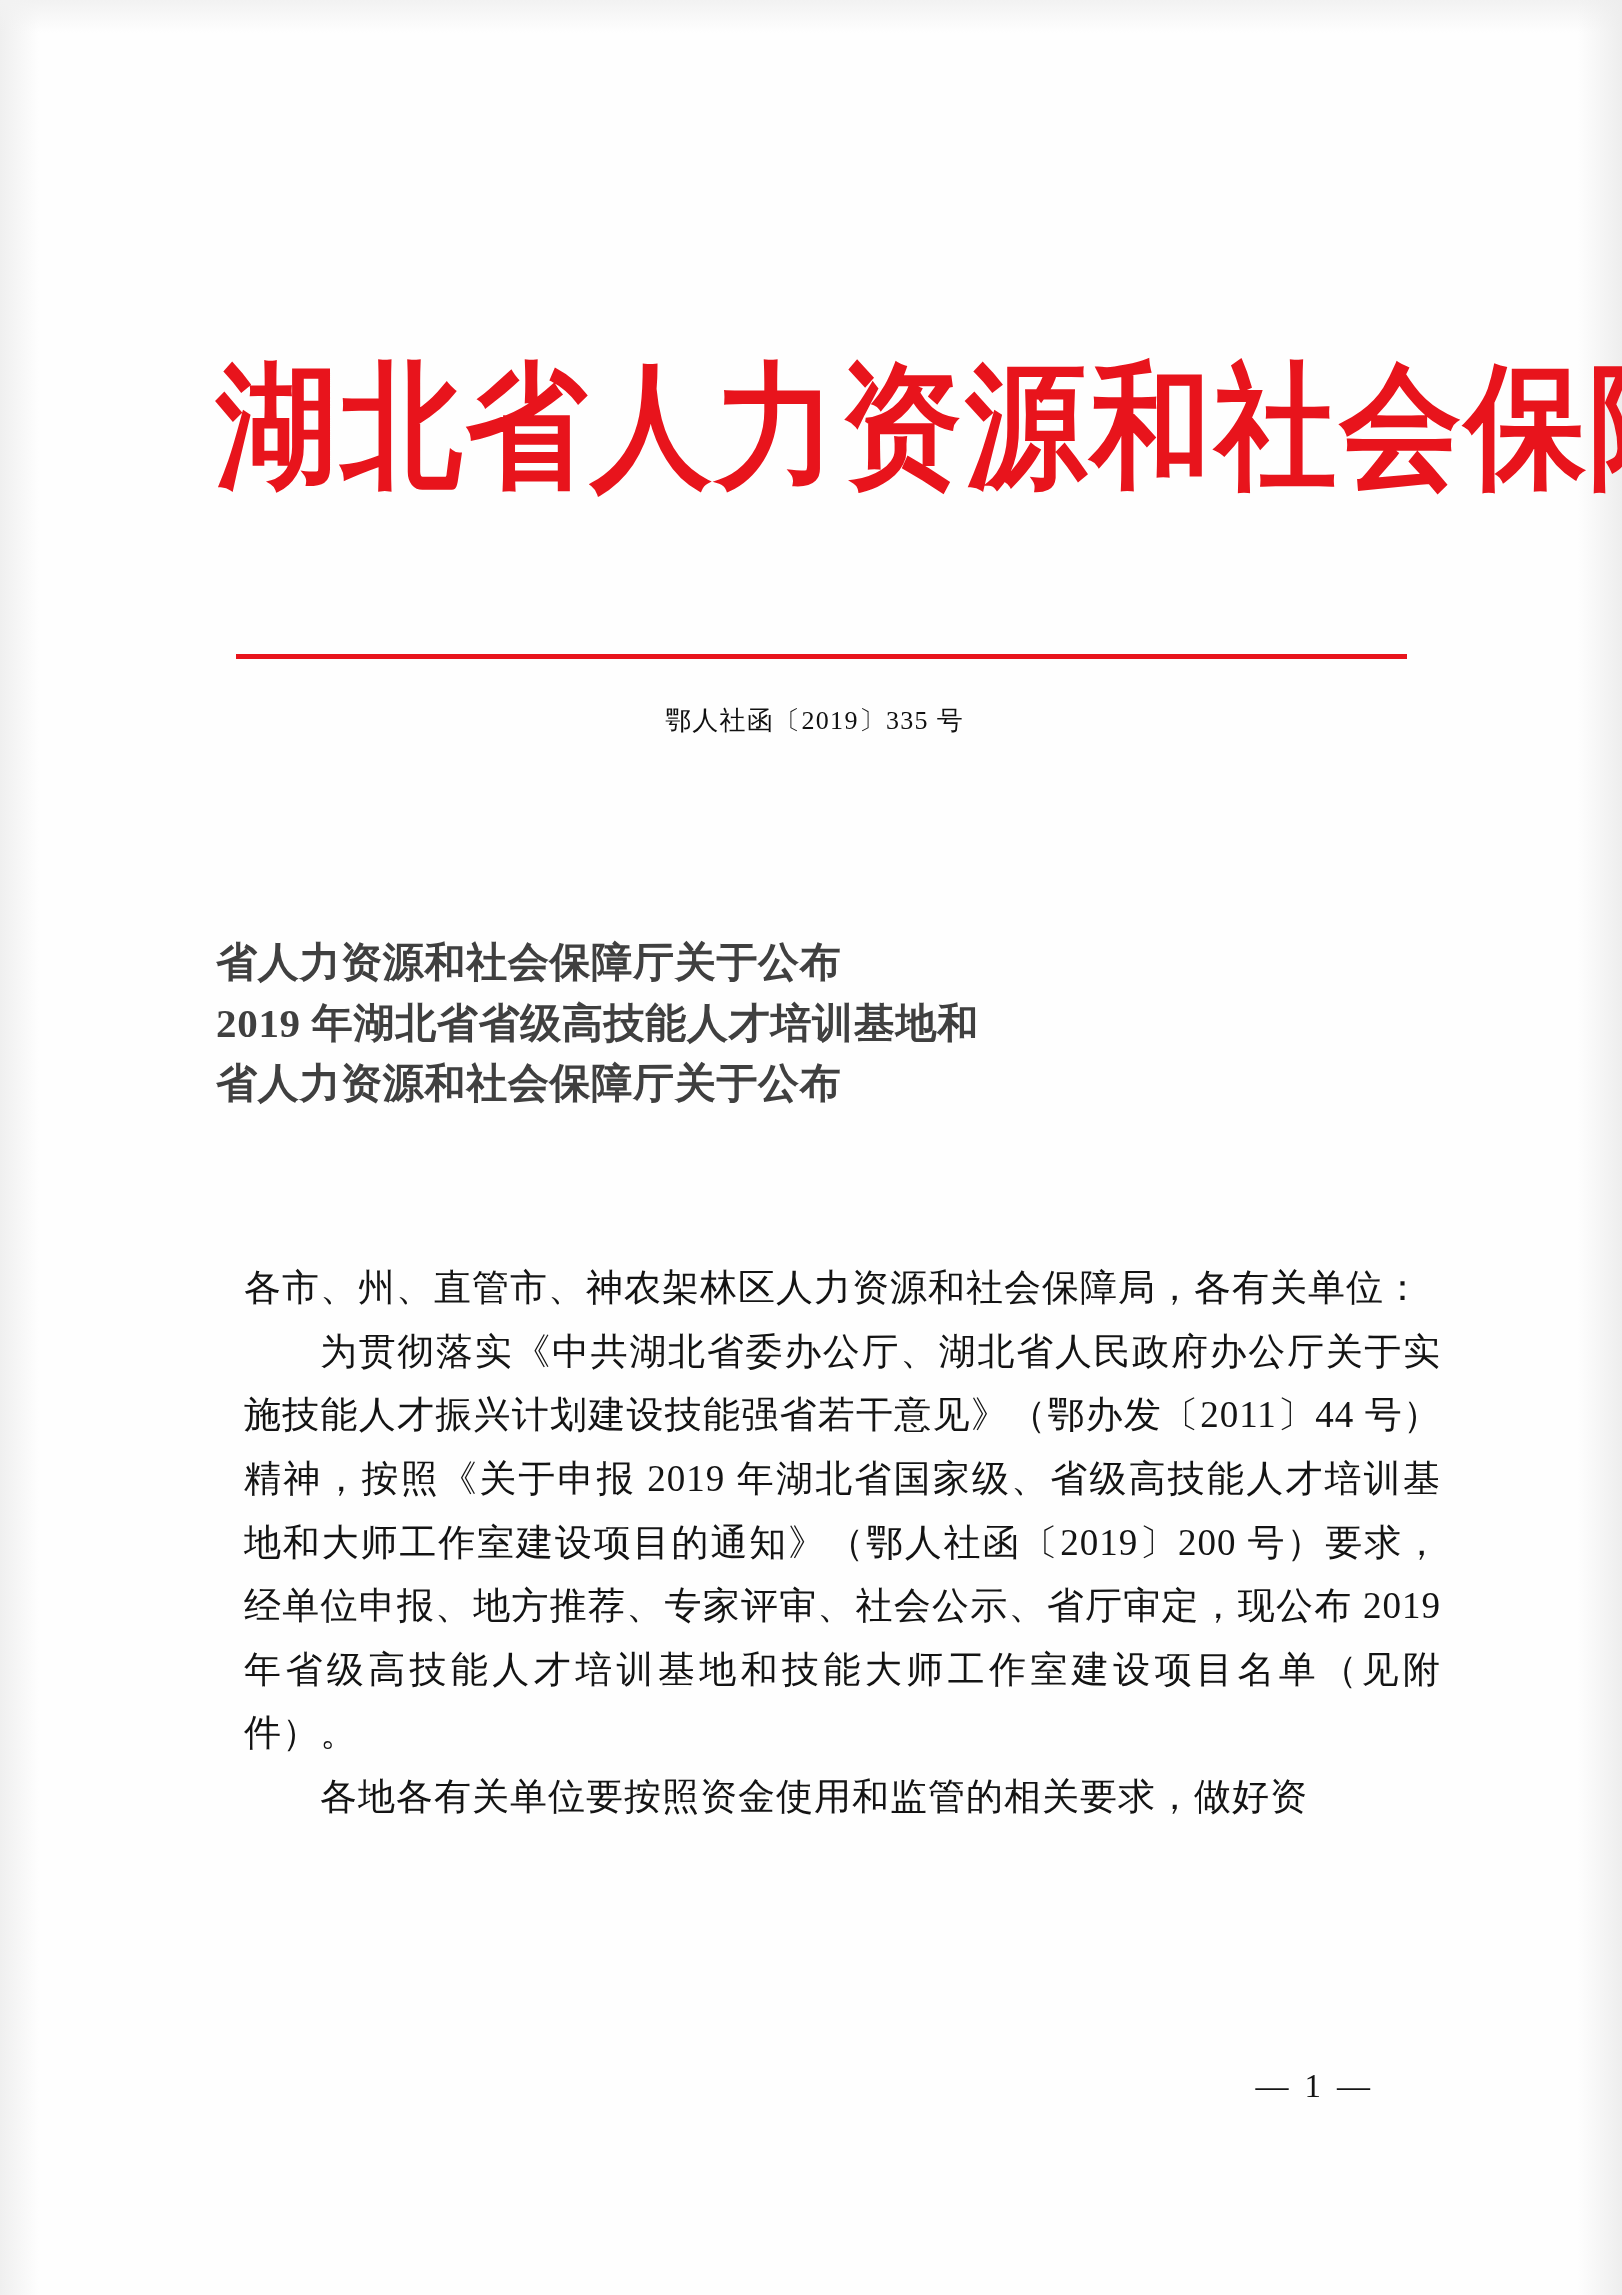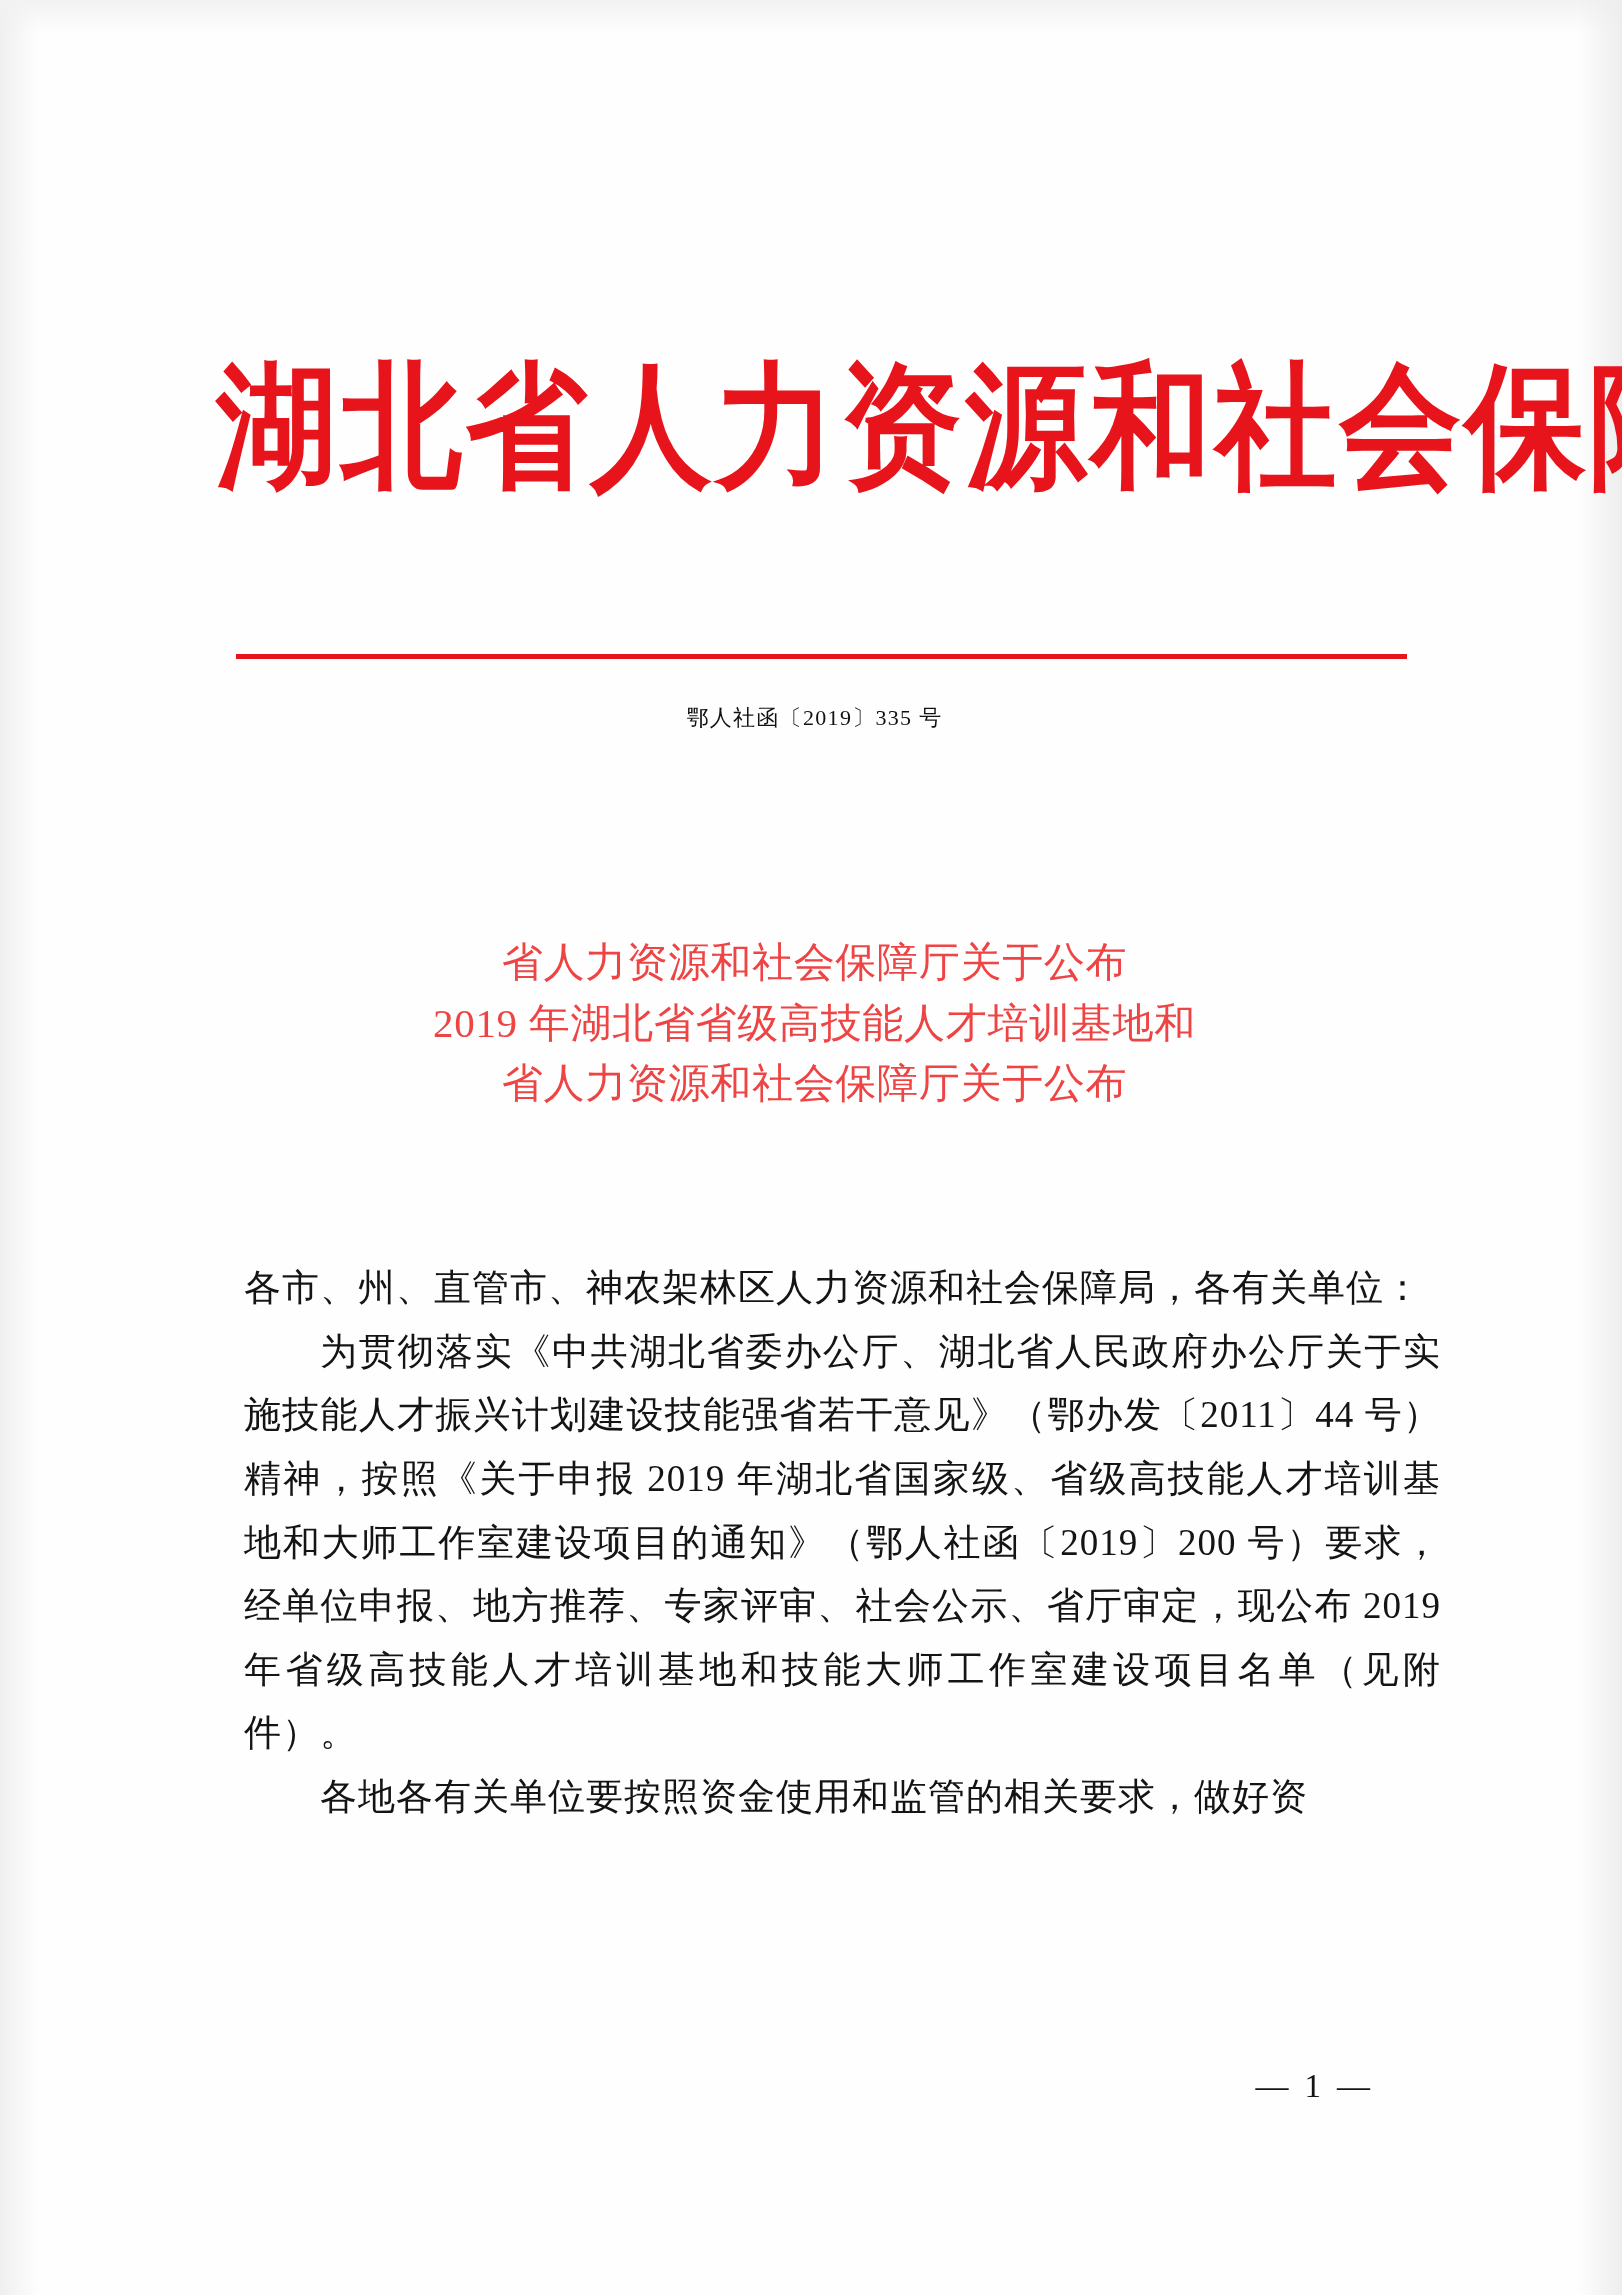--- a/index.html
+++ b/index.html
@@ -79,37 +79,36 @@
     background: #e8141c;
   }
 
   
   .doc-number {
     position: absolute;
     left: 0;
     top: 703px;
     width: 1197px;
     text-align: center;
-    font-size: 22px;
+    font-size: 26px;
     letter-spacing: 1.3px;
     color: #111111;
   }
 
   
   .doc-title {
     position: absolute;
     left: 0;
     top: 932px;
     width: 1197px;
-    text-align: center;
-    font-weight: normal;
+    font-weight: bold;
     font-size: 41px;
     line-height: 1.48;
     letter-spacing: 0.7px;
-    color: #ef4444;
+    color: #404040;
   }
   .doc-title div {
     white-space: nowrap;
   }
 
   
   .body-text {
     position: absolute;
     left: 0;
     top: 1256px;

